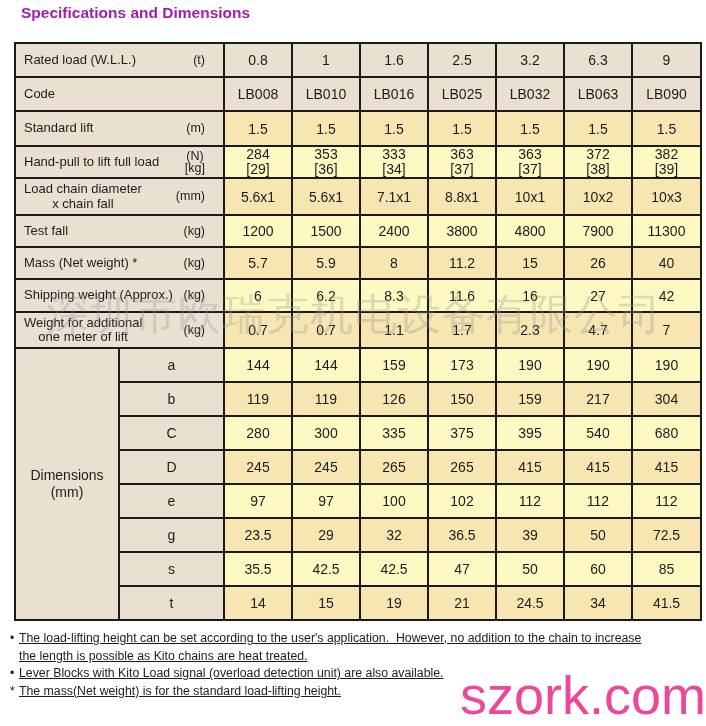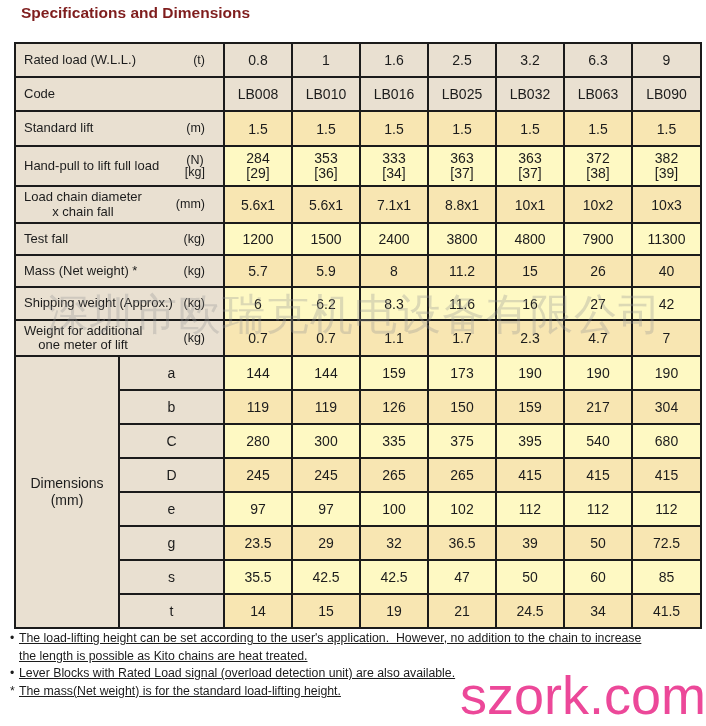--- a/index.html
+++ b/index.html
@@ -2,21 +2,21 @@
 <html><head>
 <meta charset="utf-8">
 <style>
   html,body { margin:0; padding:0; }
   body {
     width:706px; height:726px; position:relative; background:#ffffff;
     font-family:"Liberation Sans", sans-serif; color:#1c1c1c; overflow:hidden;
   }
   .page-title {
     position:absolute; top:4px; left:21px;
-    font-size:15.5px; font-weight:bold; color:#7f1d1d;text-align:center;
+    font-size:15.5px; font-weight:bold; color:#a21caf;text-align:center;
   }
   .spec-table {
     position:absolute; top:42px; left:14px;
     border-collapse:collapse; table-layout:fixed; width:686px;
   }
   .spec-table td {
     border:2px solid #1b1b1b; text-align:center; vertical-align:middle;
     font-size:14px; padding:0;
   }
   .label-cell { background:#e9e0d1; text-align:left; }
@@ -104,21 +104,21 @@
           </div>
         </td>
         <td class="val-yellow">1.5</td>
         <td class="val-yellow">1.5</td>
         <td class="val-yellow">1.5</td>
         <td class="val-yellow">1.5</td>
         <td class="val-yellow">1.5</td>
         <td class="val-yellow">1.5</td>
         <td class="val-yellow">1.5</td>
       </tr>
-      <tr style="height: 40px;">
+      <tr style="height: 32px;">
         <td colspan="2" class="label-cell">
           <div class="label-inner">
             <span class="label-text">Hand-pull to lift full load</span>
             <span class="unit-text">(N)
 [kg]</span>
           </div>
         </td>
         <td class="val-white two-line">284
 [29]</td>
         <td class="val-white two-line">353
@@ -295,15 +295,15 @@
       </tr>
     </tbody>
 </table>
 
 <div class="wm-cn">深圳市欧瑞克机电设备有限公司</div>
 <div class="wm-site">szork.com</div>
 
 <div class="footnotes" id="footnotes">
     <div class="footnote-line"><span class="bullet">•</span><span>The load-lifting height can be set according to the user's application.  However, no addition to the chain to increase</span></div>
     <div class="footnote-line cont"><span>the length is possible as Kito chains are heat treated.</span></div>
-    <div class="footnote-line"><span class="bullet">•</span><span>Lever Blocks with Rated Load signal (overload detection unit) are also available.</span></div>
+    <div class="footnote-line"><span class="bullet">•</span><span>Lever Blocks with Kito Load signal (overload detection unit) are also available.</span></div>
     <div class="footnote-line"><span class="bullet">*</span><span>The mass(Net weight) is for the standard load-lifting height.</span></div>
   </div>
 
 </body></html>

